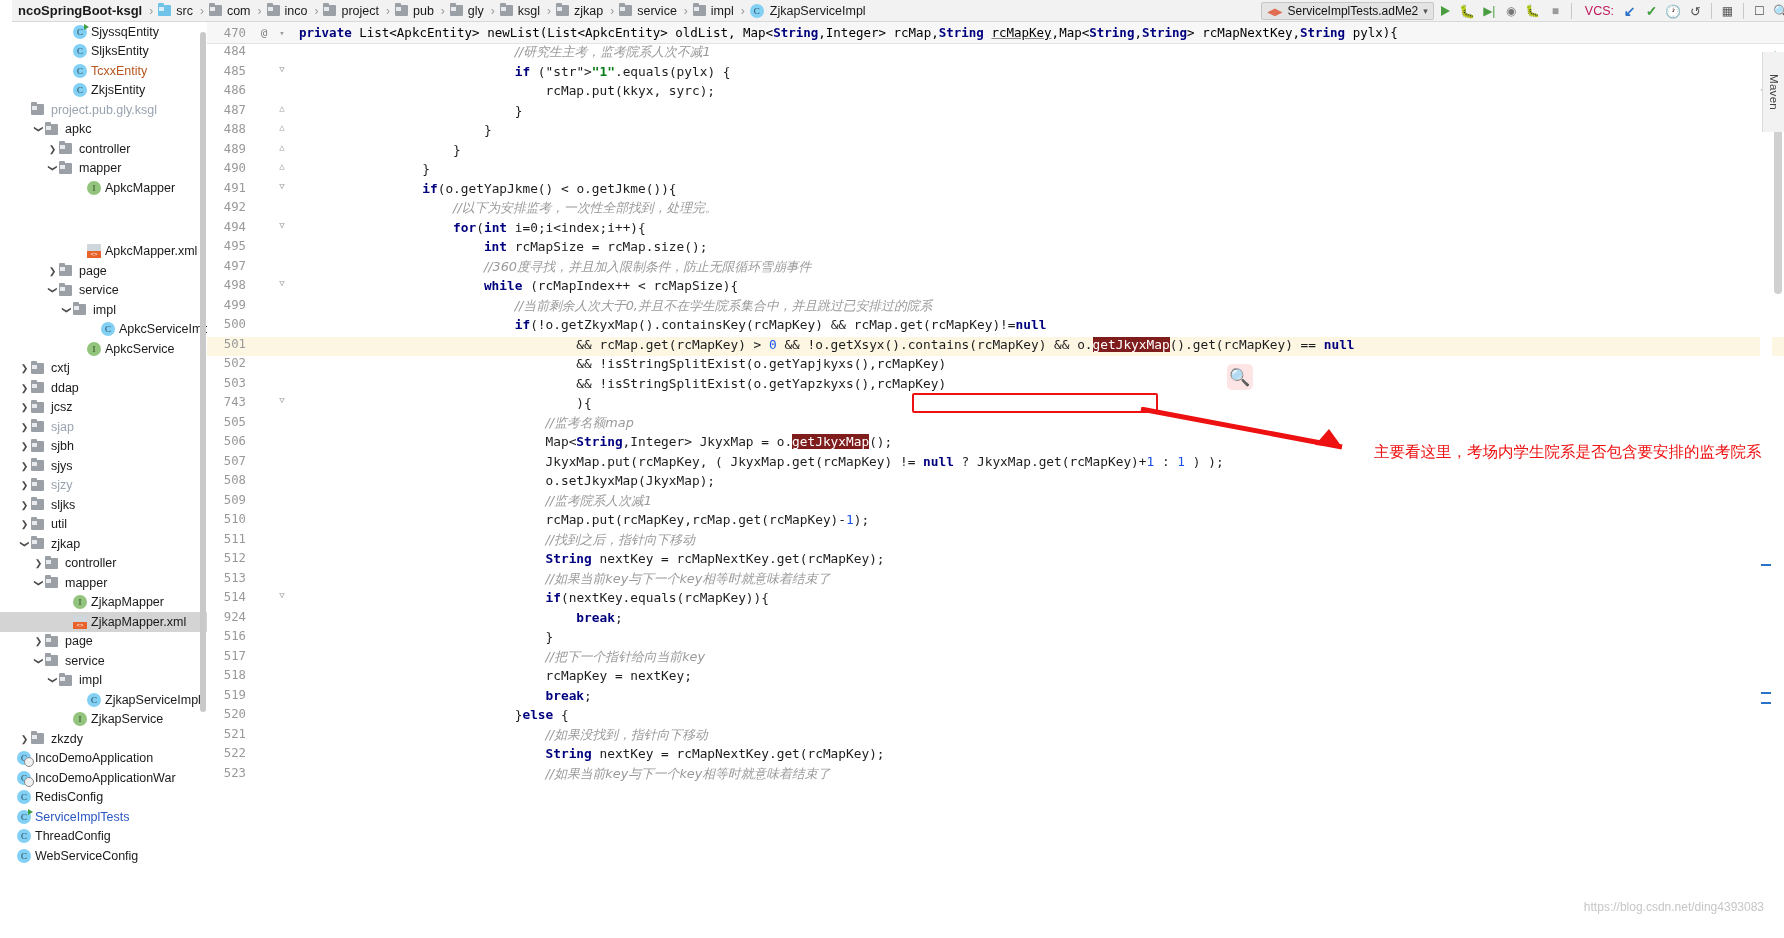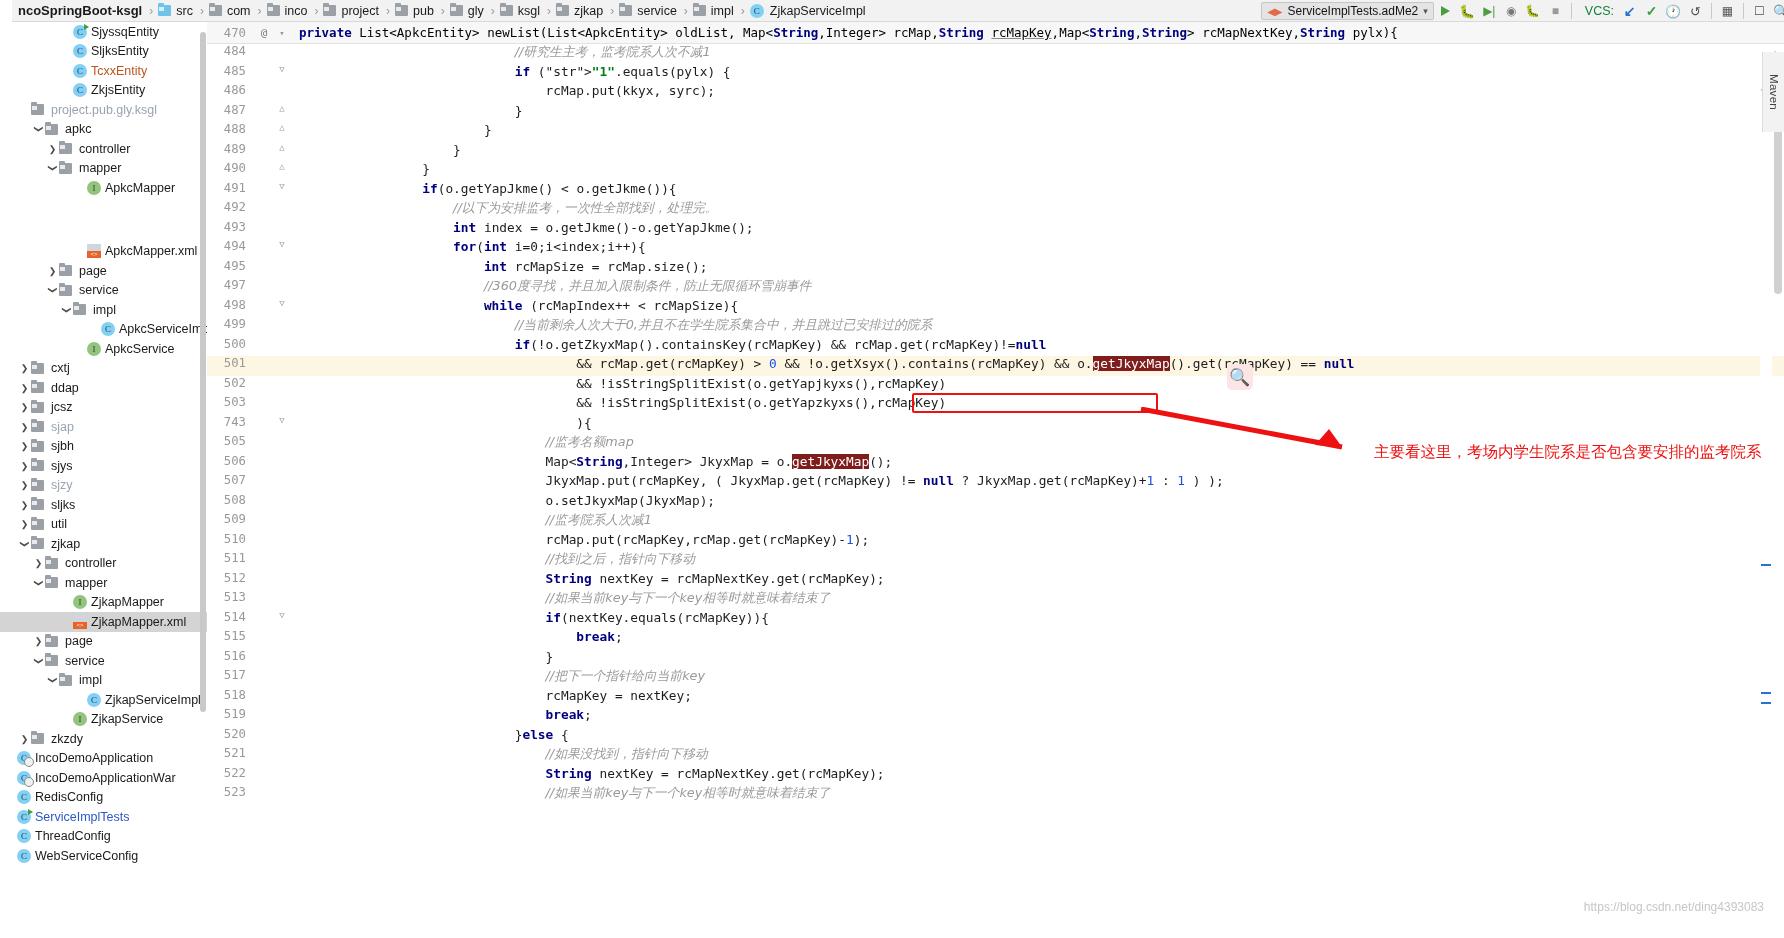--- a/index.html
+++ b/index.html
@@ -58,21 +58,21 @@
   }
   .runcfg {
     display: flex; align-items: center; gap: 5px;
     background: #e4e4e4; border: 1px solid #c6c6c6; border-radius: 2px;
     height: 18px; padding: 0 5px; font-size: 12px; color: #111;
   }
   .tbtn {
     width: 21px; height: 20px; display: flex; align-items: center; justify-content: center;
     font-size: 12px; color: #5a5a5a;
   }
-  .vcs-label { font-size: 12.5px; color: #15803d; margin: 0 4px 0 8px; }
+  .vcs-label { font-size: 12.5px; color: #be185d; margin: 0 4px 0 8px; }
   .vdiv { width: 1px; height: 16px; background: #c8c8c8; margin: 0 4px; }
 
   .tri-green { width:0;height:0;border-left:9px solid #4a9e3f;border-top:5.5px solid transparent;border-bottom:5.5px solid transparent; }
   .chk-green { color:#3f9e3f; font-size:14px; font-weight:bold; }
   .arr-blue { color:#2a72c8; font-size:14px; font-weight:bold; }
 
   
   #sidebar {
     position: absolute; left: 0; top: 22px; width: 207px; height: 916px;
     background: #fff; overflow: hidden;
@@ -682,42 +682,41 @@
   <div id="code-area">
       <div class="cline"><div class="gutter-num">484</div><div class="gutter-mark"></div><div class="gutter-fold"></div><div class="ctext">&nbsp;&nbsp;&nbsp;&nbsp;&nbsp;&nbsp;&nbsp;&nbsp;&nbsp;&nbsp;&nbsp;&nbsp;&nbsp;&nbsp;&nbsp;&nbsp;&nbsp;&nbsp;&nbsp;&nbsp;&nbsp;&nbsp;&nbsp;&nbsp;&nbsp;&nbsp;&nbsp;&nbsp;<span class="cmt-cn">//研究生主考，监考院系人次不减1</span></div></div>
       <div class="cline"><div class="gutter-num">485</div><div class="gutter-mark"></div><div class="gutter-fold">▽</div><div class="ctext">&nbsp;&nbsp;&nbsp;&nbsp;&nbsp;&nbsp;&nbsp;&nbsp;&nbsp;&nbsp;&nbsp;&nbsp;&nbsp;&nbsp;&nbsp;&nbsp;&nbsp;&nbsp;&nbsp;&nbsp;&nbsp;&nbsp;&nbsp;&nbsp;&nbsp;&nbsp;&nbsp;&nbsp;<span class="kw">if</span> (<span class="&lt;span">"str"</span>&gt;<span class="str">"1"</span>.equals(pylx) {</div></div>
       <div class="cline"><div class="gutter-num">486</div><div class="gutter-mark"></div><div class="gutter-fold"></div><div class="ctext">&nbsp;&nbsp;&nbsp;&nbsp;&nbsp;&nbsp;&nbsp;&nbsp;&nbsp;&nbsp;&nbsp;&nbsp;&nbsp;&nbsp;&nbsp;&nbsp;&nbsp;&nbsp;&nbsp;&nbsp;&nbsp;&nbsp;&nbsp;&nbsp;&nbsp;&nbsp;&nbsp;&nbsp;&nbsp;&nbsp;&nbsp;&nbsp;rcMap.put(kkyx, syrc);</div></div>
       <div class="cline"><div class="gutter-num">487</div><div class="gutter-mark"></div><div class="gutter-fold">△</div><div class="ctext">&nbsp;&nbsp;&nbsp;&nbsp;&nbsp;&nbsp;&nbsp;&nbsp;&nbsp;&nbsp;&nbsp;&nbsp;&nbsp;&nbsp;&nbsp;&nbsp;&nbsp;&nbsp;&nbsp;&nbsp;&nbsp;&nbsp;&nbsp;&nbsp;&nbsp;&nbsp;&nbsp;&nbsp;}</div></div>
       <div class="cline"><div class="gutter-num">488</div><div class="gutter-mark"></div><div class="gutter-fold">△</div><div class="ctext">&nbsp;&nbsp;&nbsp;&nbsp;&nbsp;&nbsp;&nbsp;&nbsp;&nbsp;&nbsp;&nbsp;&nbsp;&nbsp;&nbsp;&nbsp;&nbsp;&nbsp;&nbsp;&nbsp;&nbsp;&nbsp;&nbsp;&nbsp;&nbsp;}</div></div>
       <div class="cline"><div class="gutter-num">489</div><div class="gutter-mark"></div><div class="gutter-fold">△</div><div class="ctext">&nbsp;&nbsp;&nbsp;&nbsp;&nbsp;&nbsp;&nbsp;&nbsp;&nbsp;&nbsp;&nbsp;&nbsp;&nbsp;&nbsp;&nbsp;&nbsp;&nbsp;&nbsp;&nbsp;&nbsp;}</div></div>
       <div class="cline"><div class="gutter-num">490</div><div class="gutter-mark"></div><div class="gutter-fold">△</div><div class="ctext">&nbsp;&nbsp;&nbsp;&nbsp;&nbsp;&nbsp;&nbsp;&nbsp;&nbsp;&nbsp;&nbsp;&nbsp;&nbsp;&nbsp;&nbsp;&nbsp;}</div></div>
       <div class="cline"><div class="gutter-num">491</div><div class="gutter-mark"></div><div class="gutter-fold">▽</div><div class="ctext">&nbsp;&nbsp;&nbsp;&nbsp;&nbsp;&nbsp;&nbsp;&nbsp;&nbsp;&nbsp;&nbsp;&nbsp;&nbsp;&nbsp;&nbsp;&nbsp;<span class="kw">if</span>(o.getYapJkme() &lt; o.getJkme()){</div></div>
       <div class="cline"><div class="gutter-num">492</div><div class="gutter-mark"></div><div class="gutter-fold"></div><div class="ctext">&nbsp;&nbsp;&nbsp;&nbsp;&nbsp;&nbsp;&nbsp;&nbsp;&nbsp;&nbsp;&nbsp;&nbsp;&nbsp;&nbsp;&nbsp;&nbsp;&nbsp;&nbsp;&nbsp;&nbsp;<span class="cmt-cn">//以下为安排监考，一次性全部找到，处理完。</span></div></div>
-      <div class="cline"><div class="gutter-num">493</div><div class="gutter-mark"></div><div class="gutter-fold"></div><div class="ctext">&nbsp;&nbsp;&nbsp;&nbsp;&nbsp;&nbsp;&nbsp;&nbsp;&nbsp;&nbsp;&nbsp;&nbsp;&nbsp;&nbsp;&nbsp;&nbsp;&nbsp;&nbsp;&nbsp;&nbsp;<span class="kw">int</span> index = o.getJkme()-o.getYapJkme();</div></div>
       <div class="cline"><div class="gutter-num">494</div><div class="gutter-mark"></div><div class="gutter-fold">▽</div><div class="ctext">&nbsp;&nbsp;&nbsp;&nbsp;&nbsp;&nbsp;&nbsp;&nbsp;&nbsp;&nbsp;&nbsp;&nbsp;&nbsp;&nbsp;&nbsp;&nbsp;&nbsp;&nbsp;&nbsp;&nbsp;<span class="kw">for</span>(<span class="kw">int</span> i=0;i&lt;index;i++){</div></div>
       <div class="cline"><div class="gutter-num">495</div><div class="gutter-mark"></div><div class="gutter-fold"></div><div class="ctext">&nbsp;&nbsp;&nbsp;&nbsp;&nbsp;&nbsp;&nbsp;&nbsp;&nbsp;&nbsp;&nbsp;&nbsp;&nbsp;&nbsp;&nbsp;&nbsp;&nbsp;&nbsp;&nbsp;&nbsp;&nbsp;&nbsp;&nbsp;&nbsp;<span class="kw">int</span> rcMapSize = rcMap.size();</div></div>
       <div class="cline"><div class="gutter-num">497</div><div class="gutter-mark"></div><div class="gutter-fold"></div><div class="ctext">&nbsp;&nbsp;&nbsp;&nbsp;&nbsp;&nbsp;&nbsp;&nbsp;&nbsp;&nbsp;&nbsp;&nbsp;&nbsp;&nbsp;&nbsp;&nbsp;&nbsp;&nbsp;&nbsp;&nbsp;&nbsp;&nbsp;&nbsp;&nbsp;<span class="cmt-cn">//360度寻找，并且加入限制条件，防止无限循环雪崩事件</span></div></div>
       <div class="cline"><div class="gutter-num">498</div><div class="gutter-mark"></div><div class="gutter-fold">▽</div><div class="ctext">&nbsp;&nbsp;&nbsp;&nbsp;&nbsp;&nbsp;&nbsp;&nbsp;&nbsp;&nbsp;&nbsp;&nbsp;&nbsp;&nbsp;&nbsp;&nbsp;&nbsp;&nbsp;&nbsp;&nbsp;&nbsp;&nbsp;&nbsp;&nbsp;<span class="kw">while</span> (rcMapIndex++ &lt; rcMapSize){</div></div>
       <div class="cline"><div class="gutter-num">499</div><div class="gutter-mark"></div><div class="gutter-fold"></div><div class="ctext">&nbsp;&nbsp;&nbsp;&nbsp;&nbsp;&nbsp;&nbsp;&nbsp;&nbsp;&nbsp;&nbsp;&nbsp;&nbsp;&nbsp;&nbsp;&nbsp;&nbsp;&nbsp;&nbsp;&nbsp;&nbsp;&nbsp;&nbsp;&nbsp;&nbsp;&nbsp;&nbsp;&nbsp;<span class="cmt-cn">//当前剩余人次大于0,并且不在学生院系集合中，并且跳过已安排过的院系</span></div></div>
       <div class="cline"><div class="gutter-num">500</div><div class="gutter-mark"></div><div class="gutter-fold"></div><div class="ctext">&nbsp;&nbsp;&nbsp;&nbsp;&nbsp;&nbsp;&nbsp;&nbsp;&nbsp;&nbsp;&nbsp;&nbsp;&nbsp;&nbsp;&nbsp;&nbsp;&nbsp;&nbsp;&nbsp;&nbsp;&nbsp;&nbsp;&nbsp;&nbsp;&nbsp;&nbsp;&nbsp;&nbsp;<span class="kw">if</span>(!o.getZkyxMap().containsKey(rcMapKey) &amp;&amp; rcMap.get(rcMapKey)!=<span class="kw">null</span></div></div>
       <div class="cline hl"><div class="gutter-num">501</div><div class="gutter-mark"></div><div class="gutter-fold"></div><div class="ctext">&nbsp;&nbsp;&nbsp;&nbsp;&nbsp;&nbsp;&nbsp;&nbsp;&nbsp;&nbsp;&nbsp;&nbsp;&nbsp;&nbsp;&nbsp;&nbsp;&nbsp;&nbsp;&nbsp;&nbsp;&nbsp;&nbsp;&nbsp;&nbsp;&nbsp;&nbsp;&nbsp;&nbsp;&nbsp;&nbsp;&nbsp;&nbsp;&nbsp;&nbsp;&nbsp;&nbsp;&amp;&amp; rcMap.get(rcMapKey) &gt; <span class="num">0</span> &amp;&amp; !o.getXsyx().contains(rcMapKey) &amp;&amp; o.<span class="selhl">getJkyxMap</span>().get(rcMapKey) == <span class="kw">null</span></div></div>
       <div class="cline"><div class="gutter-num">502</div><div class="gutter-mark"></div><div class="gutter-fold"></div><div class="ctext">&nbsp;&nbsp;&nbsp;&nbsp;&nbsp;&nbsp;&nbsp;&nbsp;&nbsp;&nbsp;&nbsp;&nbsp;&nbsp;&nbsp;&nbsp;&nbsp;&nbsp;&nbsp;&nbsp;&nbsp;&nbsp;&nbsp;&nbsp;&nbsp;&nbsp;&nbsp;&nbsp;&nbsp;&nbsp;&nbsp;&nbsp;&nbsp;&nbsp;&nbsp;&nbsp;&nbsp;&amp;&amp; !isStringSplitExist(o.getYapjkyxs(),rcMapKey)</div></div>
       <div class="cline"><div class="gutter-num">503</div><div class="gutter-mark"></div><div class="gutter-fold"></div><div class="ctext">&nbsp;&nbsp;&nbsp;&nbsp;&nbsp;&nbsp;&nbsp;&nbsp;&nbsp;&nbsp;&nbsp;&nbsp;&nbsp;&nbsp;&nbsp;&nbsp;&nbsp;&nbsp;&nbsp;&nbsp;&nbsp;&nbsp;&nbsp;&nbsp;&nbsp;&nbsp;&nbsp;&nbsp;&nbsp;&nbsp;&nbsp;&nbsp;&nbsp;&nbsp;&nbsp;&nbsp;&amp;&amp; !isStringSplitExist(o.getYapzkyxs(),rcMapKey)</div></div>
       <div class="cline"><div class="gutter-num">743</div><div class="gutter-mark"></div><div class="gutter-fold">▽</div><div class="ctext">&nbsp;&nbsp;&nbsp;&nbsp;&nbsp;&nbsp;&nbsp;&nbsp;&nbsp;&nbsp;&nbsp;&nbsp;&nbsp;&nbsp;&nbsp;&nbsp;&nbsp;&nbsp;&nbsp;&nbsp;&nbsp;&nbsp;&nbsp;&nbsp;&nbsp;&nbsp;&nbsp;&nbsp;&nbsp;&nbsp;&nbsp;&nbsp;&nbsp;&nbsp;&nbsp;&nbsp;){</div></div>
       <div class="cline"><div class="gutter-num">505</div><div class="gutter-mark"></div><div class="gutter-fold"></div><div class="ctext">&nbsp;&nbsp;&nbsp;&nbsp;&nbsp;&nbsp;&nbsp;&nbsp;&nbsp;&nbsp;&nbsp;&nbsp;&nbsp;&nbsp;&nbsp;&nbsp;&nbsp;&nbsp;&nbsp;&nbsp;&nbsp;&nbsp;&nbsp;&nbsp;&nbsp;&nbsp;&nbsp;&nbsp;&nbsp;&nbsp;&nbsp;&nbsp;<span class="cmt-cn">//监考名额map</span></div></div>
       <div class="cline"><div class="gutter-num">506</div><div class="gutter-mark"></div><div class="gutter-fold"></div><div class="ctext">&nbsp;&nbsp;&nbsp;&nbsp;&nbsp;&nbsp;&nbsp;&nbsp;&nbsp;&nbsp;&nbsp;&nbsp;&nbsp;&nbsp;&nbsp;&nbsp;&nbsp;&nbsp;&nbsp;&nbsp;&nbsp;&nbsp;&nbsp;&nbsp;&nbsp;&nbsp;&nbsp;&nbsp;&nbsp;&nbsp;&nbsp;&nbsp;Map&lt;<span class="kw">String</span>,Integer&gt; JkyxMap = o.<span class="selhl">getJkyxMap</span>();</div></div>
       <div class="cline"><div class="gutter-num">507</div><div class="gutter-mark"></div><div class="gutter-fold"></div><div class="ctext">&nbsp;&nbsp;&nbsp;&nbsp;&nbsp;&nbsp;&nbsp;&nbsp;&nbsp;&nbsp;&nbsp;&nbsp;&nbsp;&nbsp;&nbsp;&nbsp;&nbsp;&nbsp;&nbsp;&nbsp;&nbsp;&nbsp;&nbsp;&nbsp;&nbsp;&nbsp;&nbsp;&nbsp;&nbsp;&nbsp;&nbsp;&nbsp;JkyxMap.put(rcMapKey, ( JkyxMap.get(rcMapKey) != <span class="kw">null</span> ? JkyxMap.get(rcMapKey)+<span class="num">1</span> : <span class="num">1</span> ) );</div></div>
       <div class="cline"><div class="gutter-num">508</div><div class="gutter-mark"></div><div class="gutter-fold"></div><div class="ctext">&nbsp;&nbsp;&nbsp;&nbsp;&nbsp;&nbsp;&nbsp;&nbsp;&nbsp;&nbsp;&nbsp;&nbsp;&nbsp;&nbsp;&nbsp;&nbsp;&nbsp;&nbsp;&nbsp;&nbsp;&nbsp;&nbsp;&nbsp;&nbsp;&nbsp;&nbsp;&nbsp;&nbsp;&nbsp;&nbsp;&nbsp;&nbsp;o.setJkyxMap(JkyxMap);</div></div>
       <div class="cline"><div class="gutter-num">509</div><div class="gutter-mark"></div><div class="gutter-fold"></div><div class="ctext">&nbsp;&nbsp;&nbsp;&nbsp;&nbsp;&nbsp;&nbsp;&nbsp;&nbsp;&nbsp;&nbsp;&nbsp;&nbsp;&nbsp;&nbsp;&nbsp;&nbsp;&nbsp;&nbsp;&nbsp;&nbsp;&nbsp;&nbsp;&nbsp;&nbsp;&nbsp;&nbsp;&nbsp;&nbsp;&nbsp;&nbsp;&nbsp;<span class="cmt-cn">//监考院系人次减1</span></div></div>
       <div class="cline"><div class="gutter-num">510</div><div class="gutter-mark"></div><div class="gutter-fold"></div><div class="ctext">&nbsp;&nbsp;&nbsp;&nbsp;&nbsp;&nbsp;&nbsp;&nbsp;&nbsp;&nbsp;&nbsp;&nbsp;&nbsp;&nbsp;&nbsp;&nbsp;&nbsp;&nbsp;&nbsp;&nbsp;&nbsp;&nbsp;&nbsp;&nbsp;&nbsp;&nbsp;&nbsp;&nbsp;&nbsp;&nbsp;&nbsp;&nbsp;rcMap.put(rcMapKey,rcMap.get(rcMapKey)-<span class="num">1</span>);</div></div>
       <div class="cline"><div class="gutter-num">511</div><div class="gutter-mark"></div><div class="gutter-fold"></div><div class="ctext">&nbsp;&nbsp;&nbsp;&nbsp;&nbsp;&nbsp;&nbsp;&nbsp;&nbsp;&nbsp;&nbsp;&nbsp;&nbsp;&nbsp;&nbsp;&nbsp;&nbsp;&nbsp;&nbsp;&nbsp;&nbsp;&nbsp;&nbsp;&nbsp;&nbsp;&nbsp;&nbsp;&nbsp;&nbsp;&nbsp;&nbsp;&nbsp;<span class="cmt-cn">//找到之后，指针向下移动</span></div></div>
       <div class="cline"><div class="gutter-num">512</div><div class="gutter-mark"></div><div class="gutter-fold"></div><div class="ctext">&nbsp;&nbsp;&nbsp;&nbsp;&nbsp;&nbsp;&nbsp;&nbsp;&nbsp;&nbsp;&nbsp;&nbsp;&nbsp;&nbsp;&nbsp;&nbsp;&nbsp;&nbsp;&nbsp;&nbsp;&nbsp;&nbsp;&nbsp;&nbsp;&nbsp;&nbsp;&nbsp;&nbsp;&nbsp;&nbsp;&nbsp;&nbsp;<span class="kw">String</span> nextKey = rcMapNextKey.get(rcMapKey);</div></div>
       <div class="cline"><div class="gutter-num">513</div><div class="gutter-mark"></div><div class="gutter-fold"></div><div class="ctext">&nbsp;&nbsp;&nbsp;&nbsp;&nbsp;&nbsp;&nbsp;&nbsp;&nbsp;&nbsp;&nbsp;&nbsp;&nbsp;&nbsp;&nbsp;&nbsp;&nbsp;&nbsp;&nbsp;&nbsp;&nbsp;&nbsp;&nbsp;&nbsp;&nbsp;&nbsp;&nbsp;&nbsp;&nbsp;&nbsp;&nbsp;&nbsp;<span class="cmt-cn">//如果当前key与下一个key相等时就意味着结束了</span></div></div>
       <div class="cline"><div class="gutter-num">514</div><div class="gutter-mark"></div><div class="gutter-fold">▽</div><div class="ctext">&nbsp;&nbsp;&nbsp;&nbsp;&nbsp;&nbsp;&nbsp;&nbsp;&nbsp;&nbsp;&nbsp;&nbsp;&nbsp;&nbsp;&nbsp;&nbsp;&nbsp;&nbsp;&nbsp;&nbsp;&nbsp;&nbsp;&nbsp;&nbsp;&nbsp;&nbsp;&nbsp;&nbsp;&nbsp;&nbsp;&nbsp;&nbsp;<span class="kw">if</span>(nextKey.equals(rcMapKey)){</div></div>
-      <div class="cline"><div class="gutter-num">515</div><div class="gutter-mark"></div><div class="gutter-fold"></div><div class="ctext">&nbsp;&nbsp;&nbsp;&nbsp;&nbsp;&nbsp;&nbsp;&nbsp;&nbsp;&nbsp;&nbsp;&nbsp;&nbsp;&nbsp;&nbsp;&nbsp;&nbsp;&nbsp;&nbsp;&nbsp;&nbsp;&nbsp;&nbsp;&nbsp;&nbsp;&nbsp;&nbsp;&nbsp;&nbsp;&nbsp;&nbsp;&nbsp;&nbsp;&nbsp;&nbsp;&nbsp;<span class="kw">break</span>;</div></div>
+      <div class="cline"><div class="gutter-num">924</div><div class="gutter-mark"></div><div class="gutter-fold"></div><div class="ctext">&nbsp;&nbsp;&nbsp;&nbsp;&nbsp;&nbsp;&nbsp;&nbsp;&nbsp;&nbsp;&nbsp;&nbsp;&nbsp;&nbsp;&nbsp;&nbsp;&nbsp;&nbsp;&nbsp;&nbsp;&nbsp;&nbsp;&nbsp;&nbsp;&nbsp;&nbsp;&nbsp;&nbsp;&nbsp;&nbsp;&nbsp;&nbsp;&nbsp;&nbsp;&nbsp;&nbsp;<span class="kw">break</span>;</div></div>
       <div class="cline"><div class="gutter-num">516</div><div class="gutter-mark"></div><div class="gutter-fold"></div><div class="ctext">&nbsp;&nbsp;&nbsp;&nbsp;&nbsp;&nbsp;&nbsp;&nbsp;&nbsp;&nbsp;&nbsp;&nbsp;&nbsp;&nbsp;&nbsp;&nbsp;&nbsp;&nbsp;&nbsp;&nbsp;&nbsp;&nbsp;&nbsp;&nbsp;&nbsp;&nbsp;&nbsp;&nbsp;&nbsp;&nbsp;&nbsp;&nbsp;}</div></div>
       <div class="cline"><div class="gutter-num">517</div><div class="gutter-mark"></div><div class="gutter-fold"></div><div class="ctext">&nbsp;&nbsp;&nbsp;&nbsp;&nbsp;&nbsp;&nbsp;&nbsp;&nbsp;&nbsp;&nbsp;&nbsp;&nbsp;&nbsp;&nbsp;&nbsp;&nbsp;&nbsp;&nbsp;&nbsp;&nbsp;&nbsp;&nbsp;&nbsp;&nbsp;&nbsp;&nbsp;&nbsp;&nbsp;&nbsp;&nbsp;&nbsp;<span class="cmt-cn">//把下一个指针给向当前key</span></div></div>
       <div class="cline"><div class="gutter-num">518</div><div class="gutter-mark"></div><div class="gutter-fold"></div><div class="ctext">&nbsp;&nbsp;&nbsp;&nbsp;&nbsp;&nbsp;&nbsp;&nbsp;&nbsp;&nbsp;&nbsp;&nbsp;&nbsp;&nbsp;&nbsp;&nbsp;&nbsp;&nbsp;&nbsp;&nbsp;&nbsp;&nbsp;&nbsp;&nbsp;&nbsp;&nbsp;&nbsp;&nbsp;&nbsp;&nbsp;&nbsp;&nbsp;rcMapKey = nextKey;</div></div>
       <div class="cline"><div class="gutter-num">519</div><div class="gutter-mark"></div><div class="gutter-fold"></div><div class="ctext">&nbsp;&nbsp;&nbsp;&nbsp;&nbsp;&nbsp;&nbsp;&nbsp;&nbsp;&nbsp;&nbsp;&nbsp;&nbsp;&nbsp;&nbsp;&nbsp;&nbsp;&nbsp;&nbsp;&nbsp;&nbsp;&nbsp;&nbsp;&nbsp;&nbsp;&nbsp;&nbsp;&nbsp;&nbsp;&nbsp;&nbsp;&nbsp;<span class="kw">break</span>;</div></div>
       <div class="cline"><div class="gutter-num">520</div><div class="gutter-mark"></div><div class="gutter-fold"></div><div class="ctext">&nbsp;&nbsp;&nbsp;&nbsp;&nbsp;&nbsp;&nbsp;&nbsp;&nbsp;&nbsp;&nbsp;&nbsp;&nbsp;&nbsp;&nbsp;&nbsp;&nbsp;&nbsp;&nbsp;&nbsp;&nbsp;&nbsp;&nbsp;&nbsp;&nbsp;&nbsp;&nbsp;&nbsp;}<span class="kw">else</span> {</div></div>
       <div class="cline"><div class="gutter-num">521</div><div class="gutter-mark"></div><div class="gutter-fold"></div><div class="ctext">&nbsp;&nbsp;&nbsp;&nbsp;&nbsp;&nbsp;&nbsp;&nbsp;&nbsp;&nbsp;&nbsp;&nbsp;&nbsp;&nbsp;&nbsp;&nbsp;&nbsp;&nbsp;&nbsp;&nbsp;&nbsp;&nbsp;&nbsp;&nbsp;&nbsp;&nbsp;&nbsp;&nbsp;&nbsp;&nbsp;&nbsp;&nbsp;<span class="cmt-cn">//如果没找到，指针向下移动</span></div></div>
       <div class="cline"><div class="gutter-num">522</div><div class="gutter-mark"></div><div class="gutter-fold"></div><div class="ctext">&nbsp;&nbsp;&nbsp;&nbsp;&nbsp;&nbsp;&nbsp;&nbsp;&nbsp;&nbsp;&nbsp;&nbsp;&nbsp;&nbsp;&nbsp;&nbsp;&nbsp;&nbsp;&nbsp;&nbsp;&nbsp;&nbsp;&nbsp;&nbsp;&nbsp;&nbsp;&nbsp;&nbsp;&nbsp;&nbsp;&nbsp;&nbsp;<span class="kw">String</span> nextKey = rcMapNextKey.get(rcMapKey);</div></div>
       <div class="cline"><div class="gutter-num">523</div><div class="gutter-mark"></div><div class="gutter-fold"></div><div class="ctext">&nbsp;&nbsp;&nbsp;&nbsp;&nbsp;&nbsp;&nbsp;&nbsp;&nbsp;&nbsp;&nbsp;&nbsp;&nbsp;&nbsp;&nbsp;&nbsp;&nbsp;&nbsp;&nbsp;&nbsp;&nbsp;&nbsp;&nbsp;&nbsp;&nbsp;&nbsp;&nbsp;&nbsp;&nbsp;&nbsp;&nbsp;&nbsp;<span class="cmt-cn">//如果当前key与下一个key相等时就意味着结束了</span></div></div>
     </div>
 

